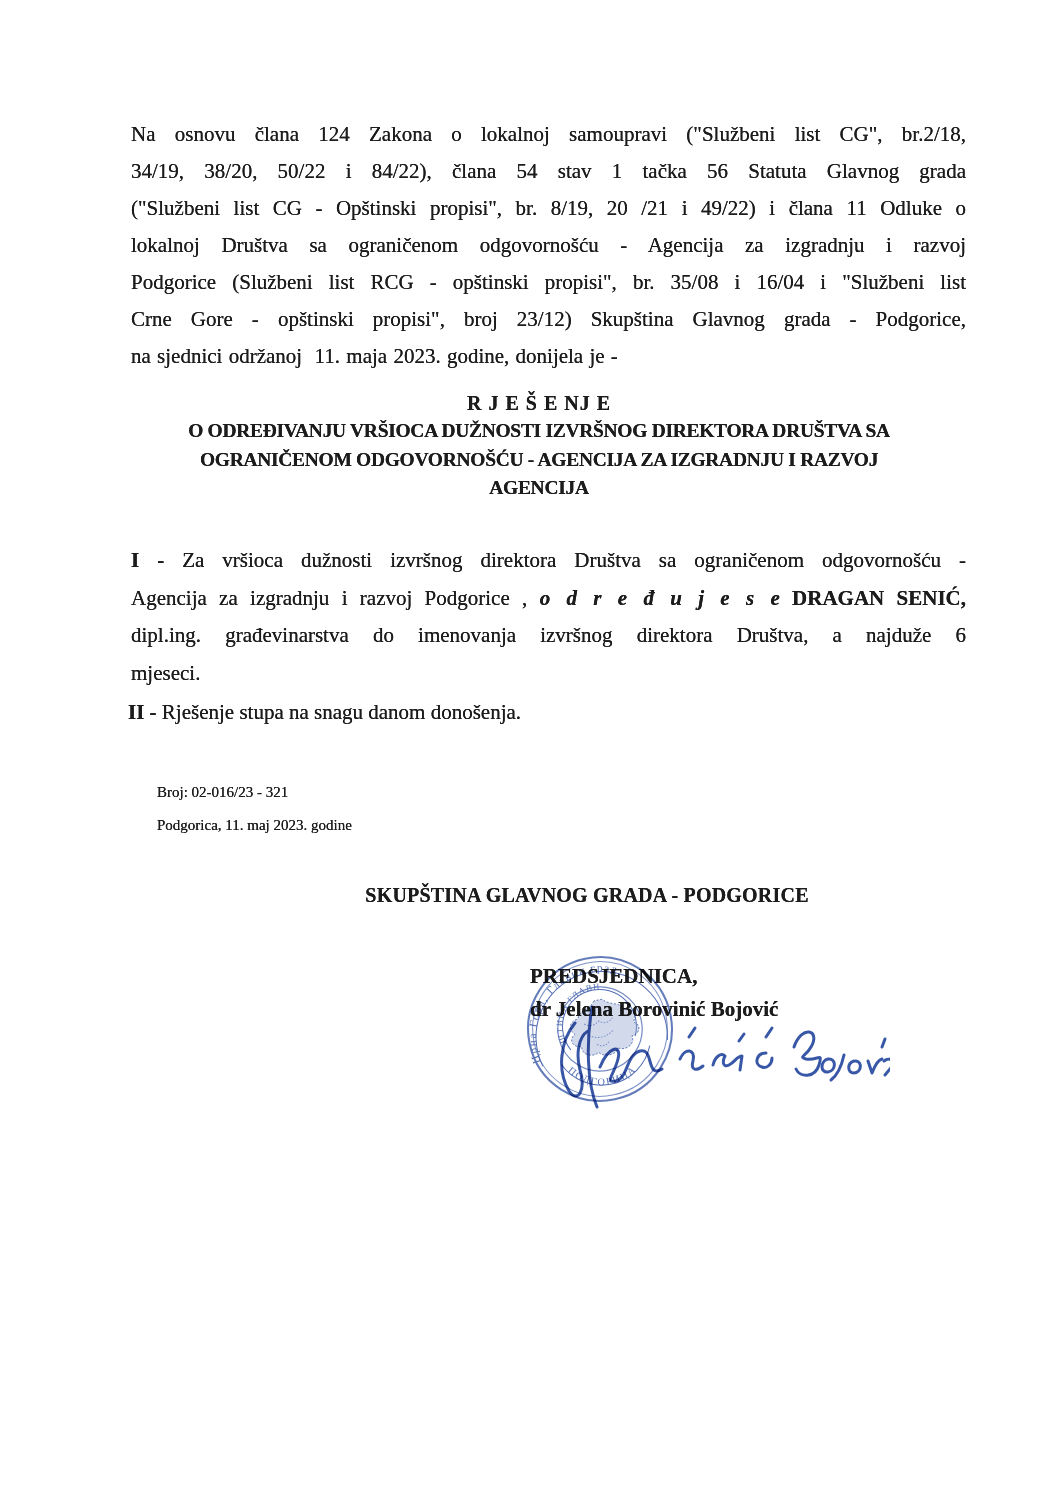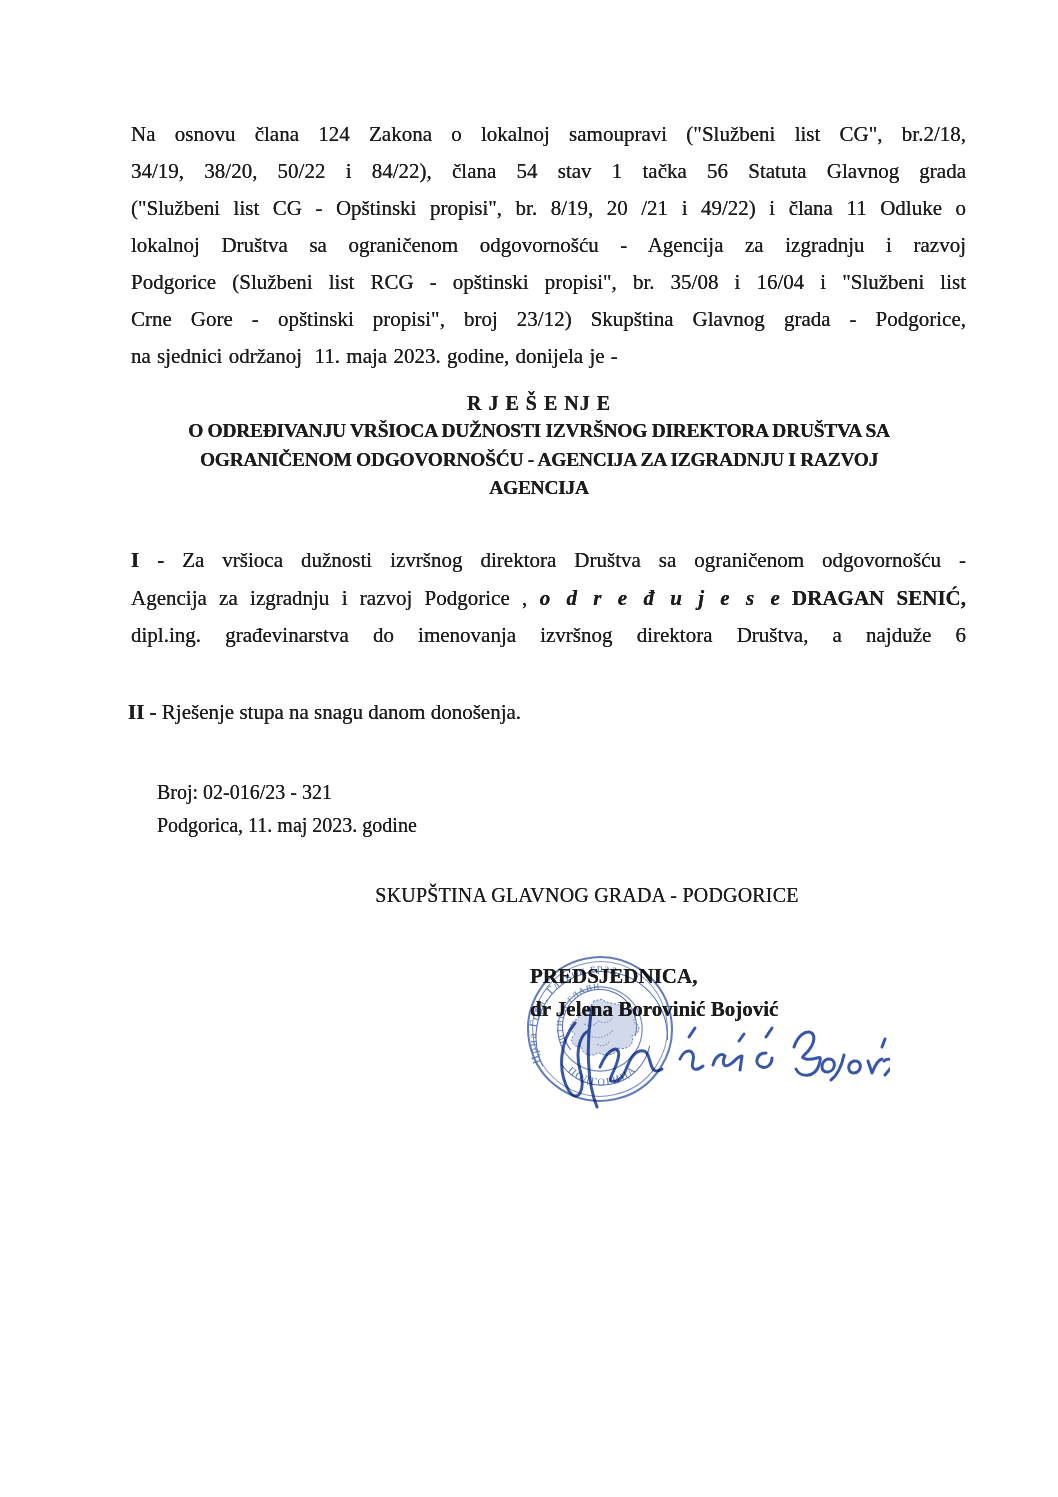--- a/index.html
+++ b/index.html
@@ -36,25 +36,25 @@
   .item2 {
     left:128px; top:697px; width:835px;
     font-size:21px; line-height:30px;
   }
   .marker { font-weight:bold; }
   .emphasis { font-weight:bold; font-style:italic; word-spacing:4px;margin-top:12px; }
   .appointee { font-weight:bold; }
 
   .refblock {
     left:157px; top:776px; width:500px;
-    font-size:20px; line-height:33px;
+    font-size:15px; line-height:33px;
   }
   .issuer {
     left:117px; top:884px; width:940px;
-    text-align:center; font-weight:normal;
+    text-align:center; font-weight:bold;
     font-size:20px; letter-spacing:0.2px;
   }
   .sigblock {
     left:530px; top:960px; width:360px;
     font-weight:bold;
     font-size:21px; line-height:33px;
     z-index:1;
   }
   .stamp-svg {
     position:absolute; left:524px; top:953px;
@@ -87,20 +87,21 @@
     <div class="line title-line1">R J E Š E NJ E</div>
     <div class="line title-caps">O ODREĐIVANJU VRŠIOCA DUŽNOSTI IZVRŠNOG DIREKTORA DRUŠTVA SA</div>
     <div class="line title-caps">OGRANIČENOM ODGOVORNOŠĆU - AGENCIJA ZA IZGRADNJU I RAZVOJ</div>
     <div class="line title-caps">AGENCIJA</div>
   </div>
 
   <div class="block item1">
     <div class="line jline"><span class="marker">I -</span> <span>Za vršioca dužnosti izvršnog direktora Društva sa ograničenom odgovornošću -</span></div>
     <div class="line jline"><span>Agencija za izgradnju i razvoj Podgorice ,</span> <span class="emphasis">o d r e đ u j e   s e</span> <span class="appointee">DRAGAN SENIĆ,</span></div>
     <div class="line jline">dipl.ing. građevinarstva do imenovanja izvršnog direktora Društva, a najduže 6</div>
+    <div class="line nline">mjeseci.</div>
   </div>
 
   <div class="block item2">
     <div class="line nline"><span class="marker">II -</span><span> Rješenje stupa na snagu danom donošenja.</span></div>
   </div>
 
   <div class="block refblock">
     <div class="line nline">Broj: 02-016/23 - 321</div>
     <div class="line nline">Podgorica, 11. maj 2023. godine</div>
   </div>

